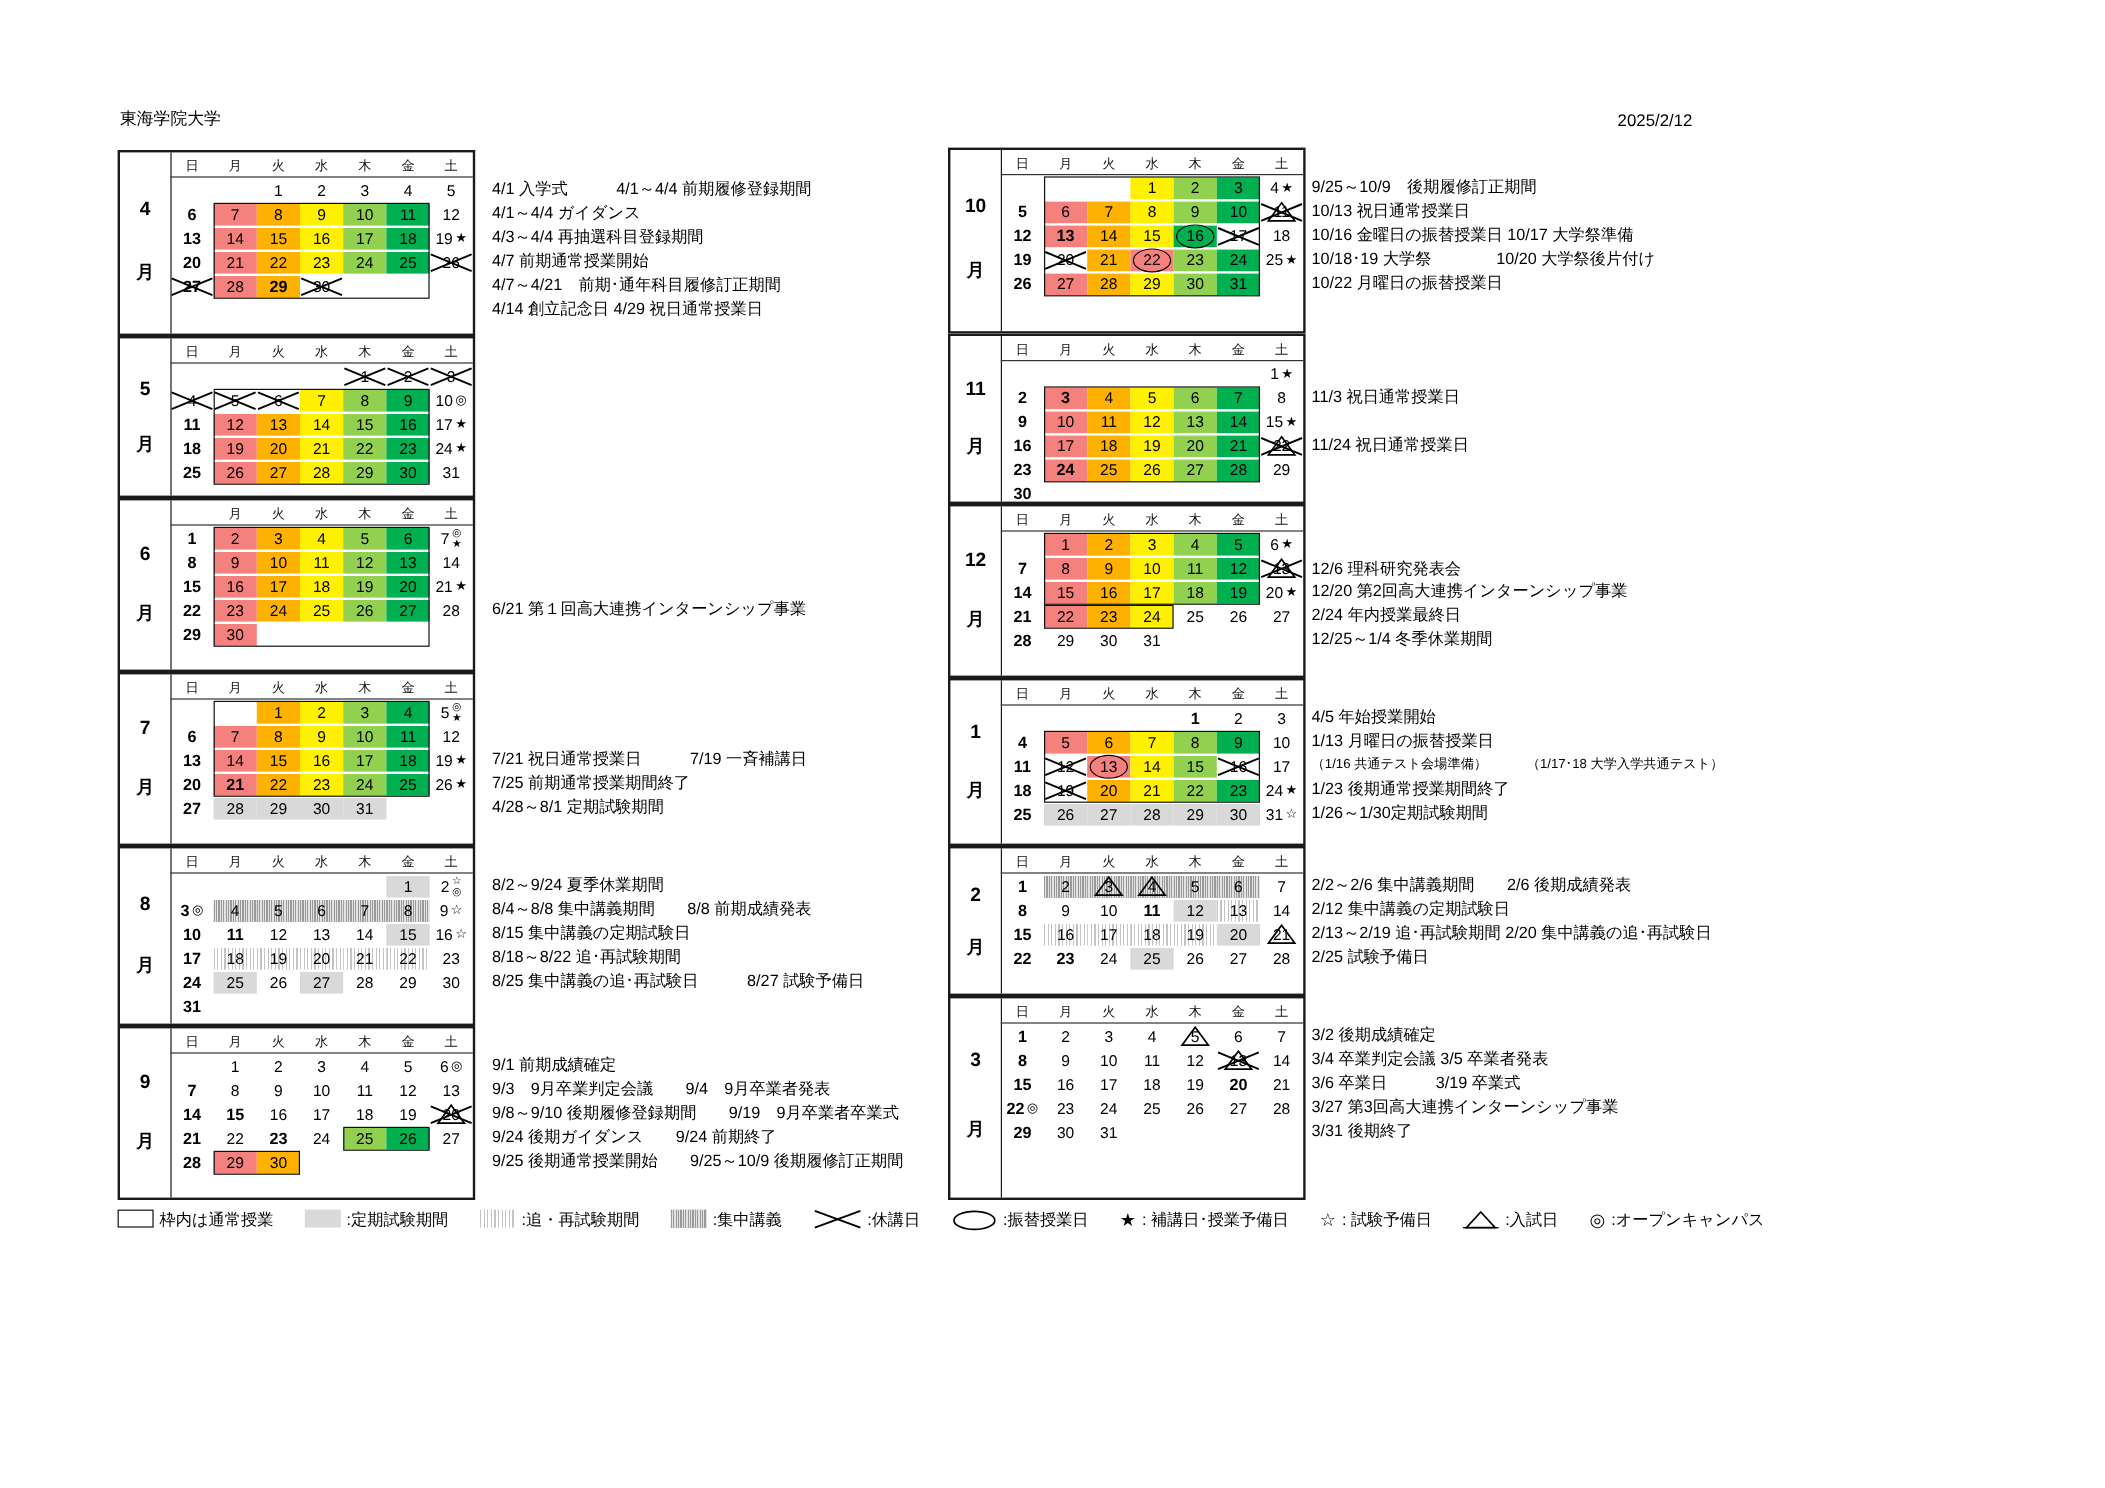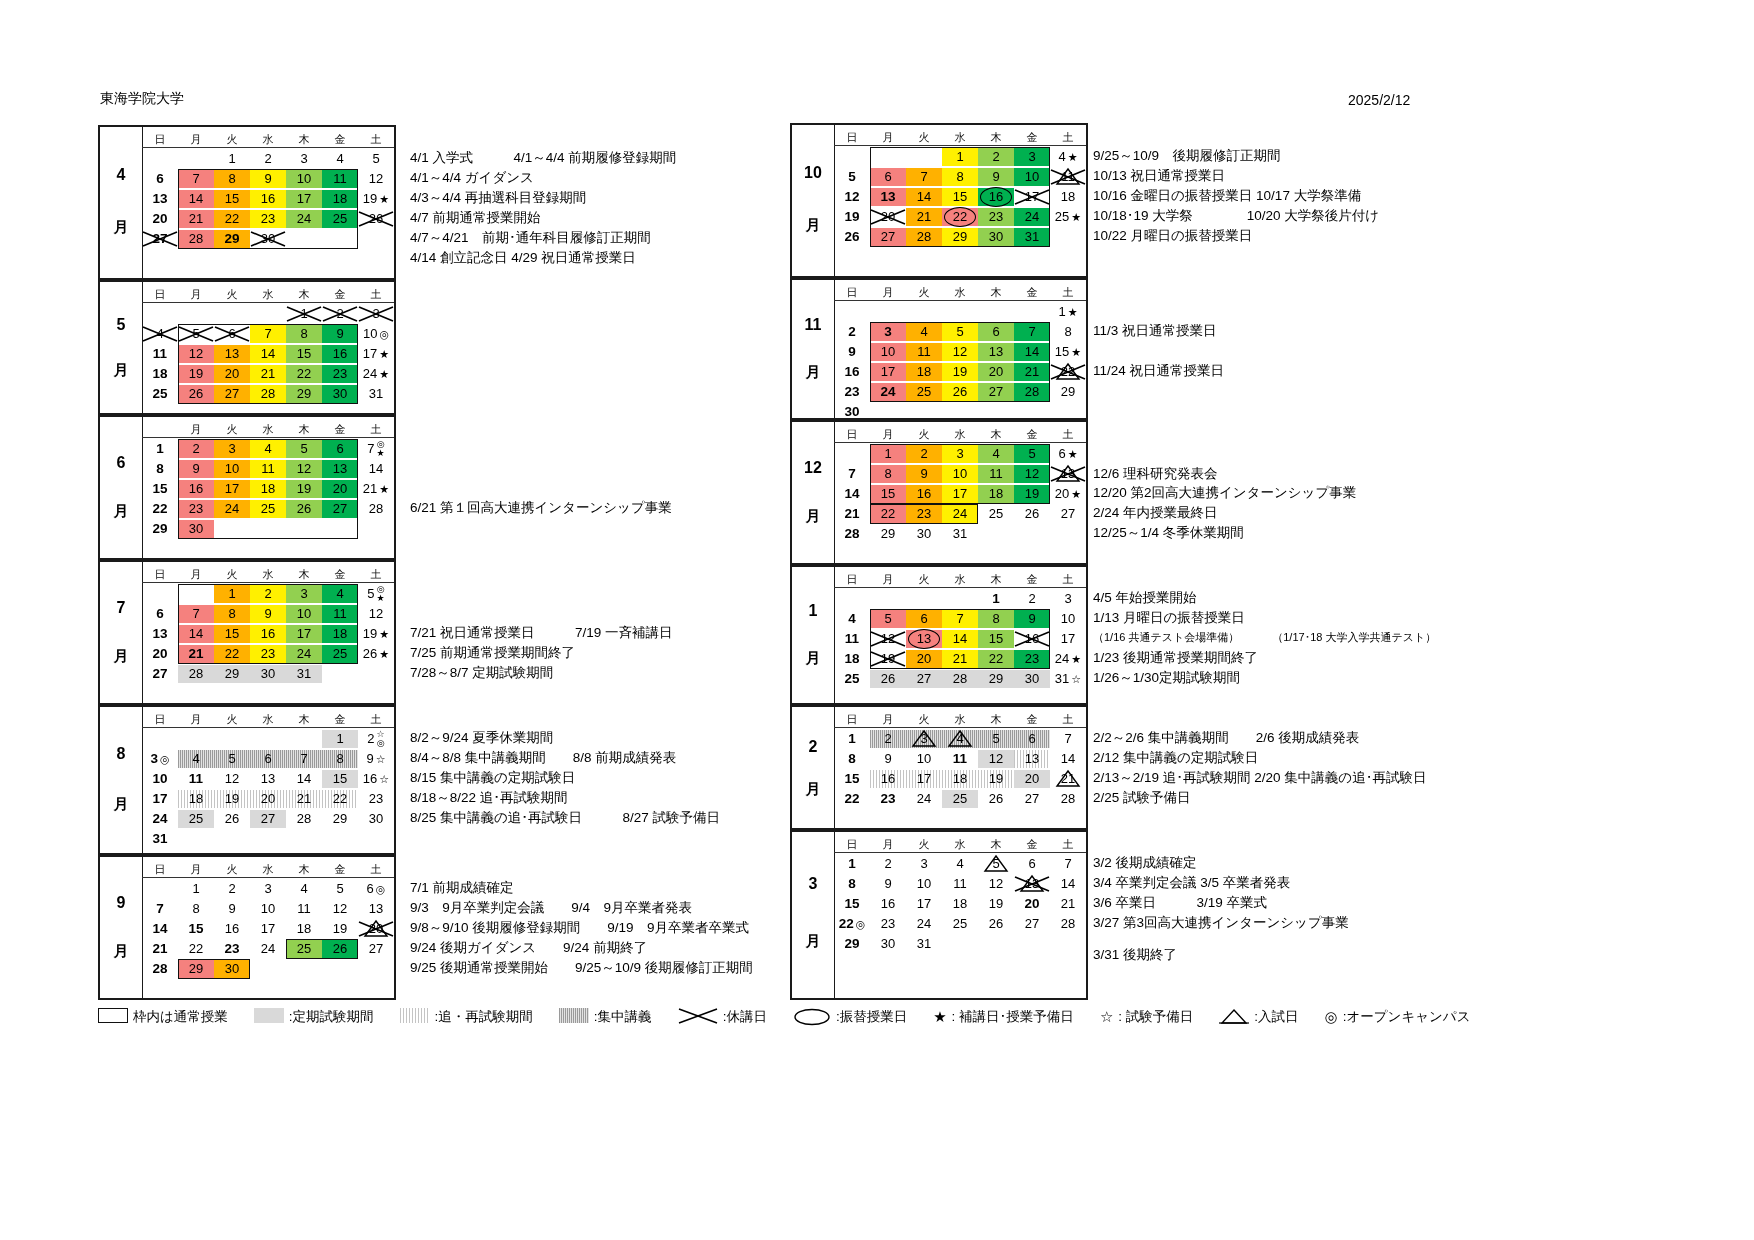--- a/index.html
+++ b/index.html
@@ -2383,27 +2383,27 @@
   <div id="notes-root">
       <div class="note" style="left: 410px; top: 150px;">4/1 入学式　　　4/1～4/4 前期履修登録期間</div>
       <div class="note" style="left: 410px; top: 170px;">4/1～4/4 ガイダンス</div>
       <div class="note" style="left: 410px; top: 190px;">4/3～4/4 再抽選科目登録期間</div>
       <div class="note" style="left: 410px; top: 210px;">4/7 前期通常授業開始</div>
       <div class="note" style="left: 410px; top: 230px;">4/7～4/21　前期･通年科目履修訂正期間</div>
       <div class="note" style="left: 410px; top: 250px;">4/14 創立記念日 4/29 祝日通常授業日</div>
       <div class="note" style="left: 410px; top: 500px;">6/21 第１回高大連携インターンシップ事業</div>
       <div class="note" style="left: 410px; top: 625px;">7/21 祝日通常授業日　　　7/19 一斉補講日</div>
       <div class="note" style="left: 410px; top: 645px;">7/25 前期通常授業期間終了</div>
-      <div class="note" style="left: 410px; top: 665px;">7/28～8/7 定期試験期間</div>
+      <div class="note" style="left: 410px; top: 665px;">4/28～8/1 定期試験期間</div>
       <div class="note" style="left: 410px; top: 730px;">8/2～9/24 夏季休業期間</div>
       <div class="note" style="left: 410px; top: 750px;">8/4～8/8 集中講義期間　　8/8 前期成績発表</div>
       <div class="note" style="left: 410px; top: 770px;">8/15 集中講義の定期試験日</div>
       <div class="note" style="left: 410px; top: 790px;">8/18～8/22 追･再試験期間</div>
       <div class="note" style="left: 410px; top: 810px;">8/25 集中講義の追･再試験日　　　8/27 試験予備日</div>
-      <div class="note" style="left: 410px; top: 880px;">7/1 前期成績確定</div>
+      <div class="note" style="left: 410px; top: 880px;">9/1 前期成績確定</div>
       <div class="note" style="left: 410px; top: 900px;">9/3　9月卒業判定会議　　9/4　9月卒業者発表</div>
       <div class="note" style="left: 410px; top: 920px;">9/8～9/10 後期履修登録期間　　9/19　9月卒業者卒業式</div>
       <div class="note" style="left: 410px; top: 940px;">9/24 後期ガイダンス　　9/24 前期終了</div>
       <div class="note" style="left: 410px; top: 960px;">9/25 後期通常授業開始　　9/25～10/9 後期履修訂正期間</div>
       <div class="note" style="left: 1093px; top: 148px;">9/25～10/9　後期履修訂正期間</div>
       <div class="note" style="left: 1093px; top: 168px;">10/13 祝日通常授業日</div>
       <div class="note" style="left: 1093px; top: 188px;">10/16 金曜日の振替授業日 10/17 大学祭準備</div>
       <div class="note" style="left: 1093px; top: 208px;">10/18･19 大学祭　　　　10/20 大学祭後片付け</div>
       <div class="note" style="left: 1093px; top: 228px;">10/22 月曜日の振替授業日</div>
       <div class="note" style="left: 1093px; top: 323px;">11/3 祝日通常授業日</div>
@@ -2418,21 +2418,21 @@
       <div class="note" style="left: 1093px; top: 650px;">1/23 後期通常授業期間終了</div>
       <div class="note" style="left: 1093px; top: 670px;">1/26～1/30定期試験期間</div>
       <div class="note" style="left: 1093px; top: 730px;">2/2～2/6 集中講義期間　　2/6 後期成績発表</div>
       <div class="note" style="left: 1093px; top: 750px;">2/12 集中講義の定期試験日</div>
       <div class="note" style="left: 1093px; top: 770px;">2/13～2/19 追･再試験期間 2/20 集中講義の追･再試験日</div>
       <div class="note" style="left: 1093px; top: 790px;">2/25 試験予備日</div>
       <div class="note" style="left: 1093px; top: 855px;">3/2 後期成績確定</div>
       <div class="note" style="left: 1093px; top: 875px;">3/4 卒業判定会議 3/5 卒業者発表</div>
       <div class="note" style="left: 1093px; top: 895px;">3/6 卒業日　　　3/19 卒業式</div>
       <div class="note" style="left: 1093px; top: 915px;">3/27 第3回高大連携インターンシップ事業</div>
-      <div class="note" style="left: 1093px; top: 935px; margin-top: 12px;">3/31 後期終了</div>
+      <div class="note" style="left: 1093px; top: 935px;">3/31 後期終了</div>
     </div>
   <div class="legend" id="legend-root">
       <div class="litem">
         <span class="sw box"></span>
         <span>枠内は通常授業</span>
       </div>
       <div class="litem">
         <span class="sw gy"></span>
         <span>:定期試験期間</span>
       </div>

